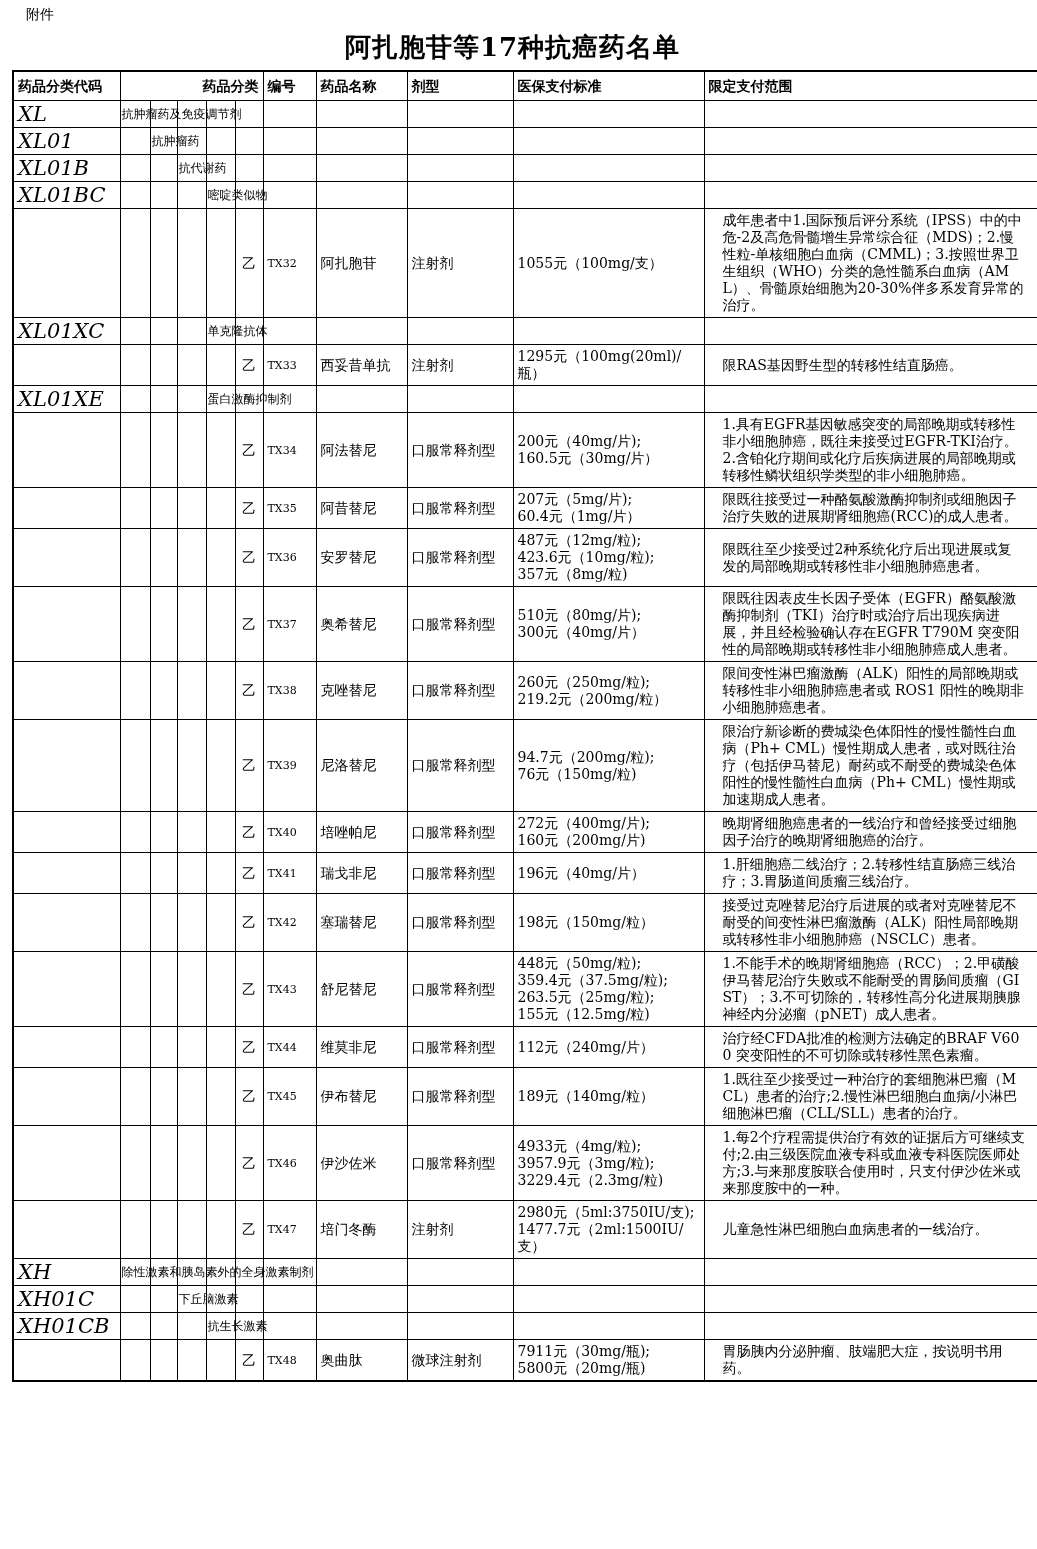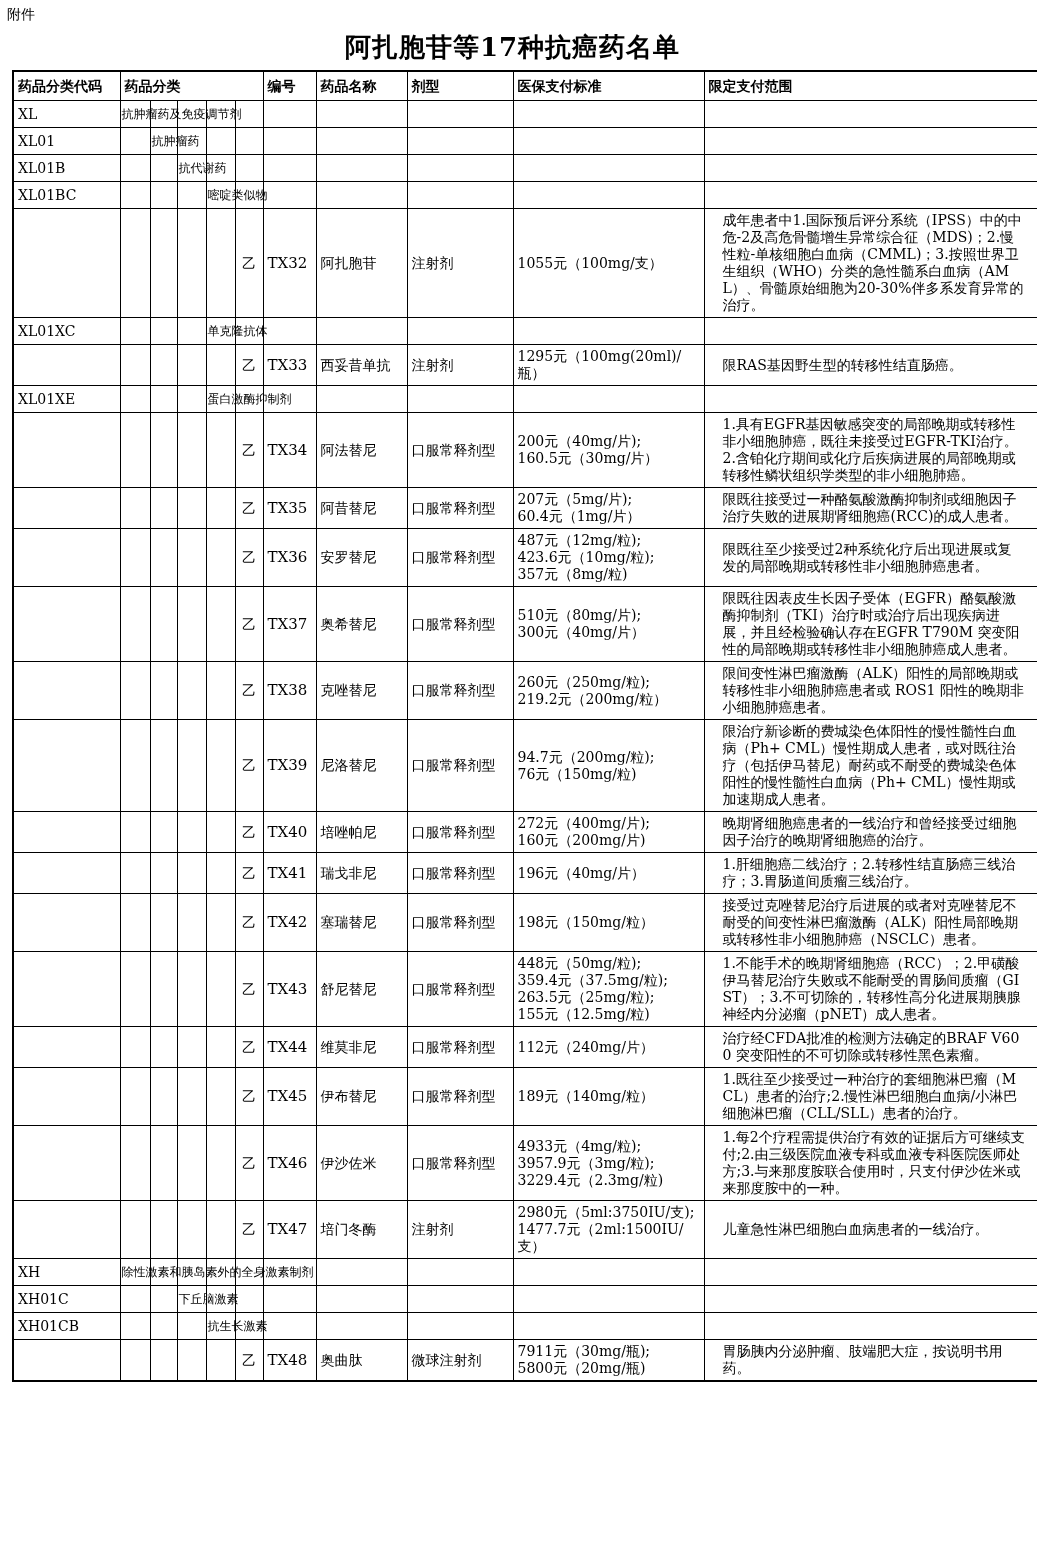--- a/index.html
+++ b/index.html
@@ -7,21 +7,21 @@
     position: relative;
     width: 1037px;
     height: 1549px;
     box-sizing: border-box;
     background: #ffffff;
     color: #000000;
     font-family: "DejaVu Serif", "Liberation Serif", serif;
     overflow: hidden;
   }
   .attachment {
-    padding: 6px 0 0 7px;
+    padding: 6px 0 0 26px;
     font-size: 14px;
     font-family: "Liberation Sans", "DejaVu Sans", sans-serif;
   }
   .doc-title {
     margin: 6px 12px 5px 0;
     text-align: center;
     font-size: 26px;
     font-weight: bold;
     letter-spacing: 1px;
     font-family: "DejaVu Serif", "Liberation Serif", serif;
@@ -42,34 +42,35 @@
     overflow: visible;
     word-break: break-all;
   }
   .drug-table th {
     font-family: "Liberation Sans", "DejaVu Sans", sans-serif;
     font-weight: bold;
     text-align: left;
     white-space: nowrap;
     height: 22px;
   }
-  .drug-table th.c-cat { text-align: left; }
+  .drug-table th.c-cat { text-align: right; }
   td.code {
-    font-size: 14px;
+    font-size: 21px;
     white-space: nowrap;
+    font-style: italic;
   }
   td.lvl { padding: 3px 1px; }
   span.cat-label {
     position: relative;
     z-index: 2;
     white-space: nowrap;
     font-size: 12px;
   }
   td.grade { text-align: center; padding: 3px 1px; }
-  td.no { font-size: 15px; white-space: nowrap; }
+  td.no { font-size: 11px; white-space: nowrap; }
   td.price { white-space: pre-line; }
   td.scope { padding: 3px 18px; }
   tr.classification-row td { height: 20px; }
   tr.drug-row td { height: 24px; }
 </style>
 </head>
 <body>
 
 <div class="page">
   <div class="attachment">附件</div>

